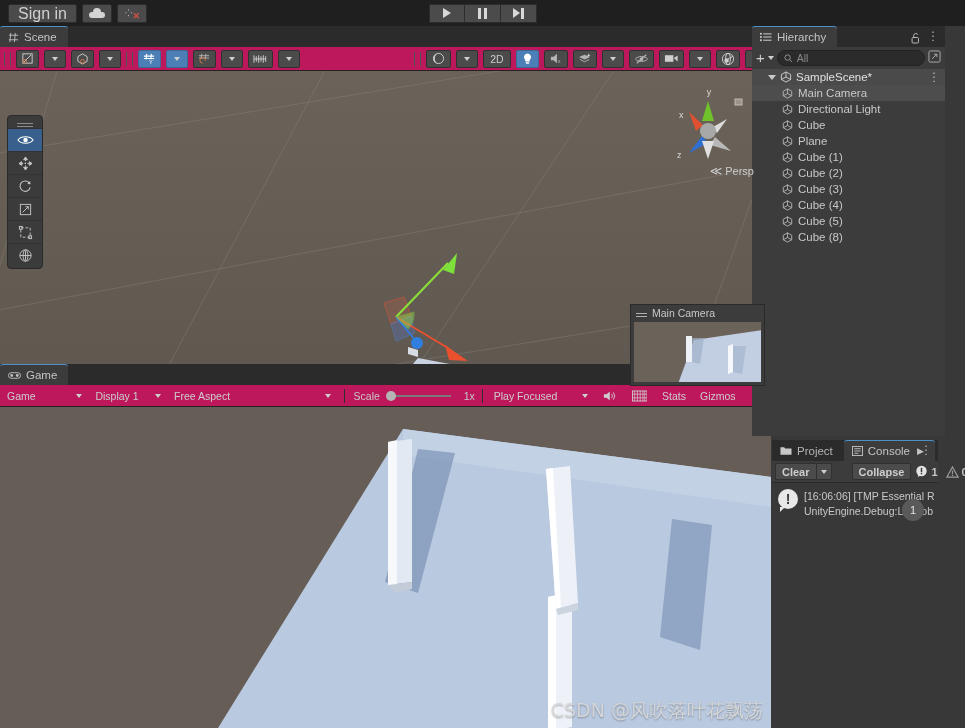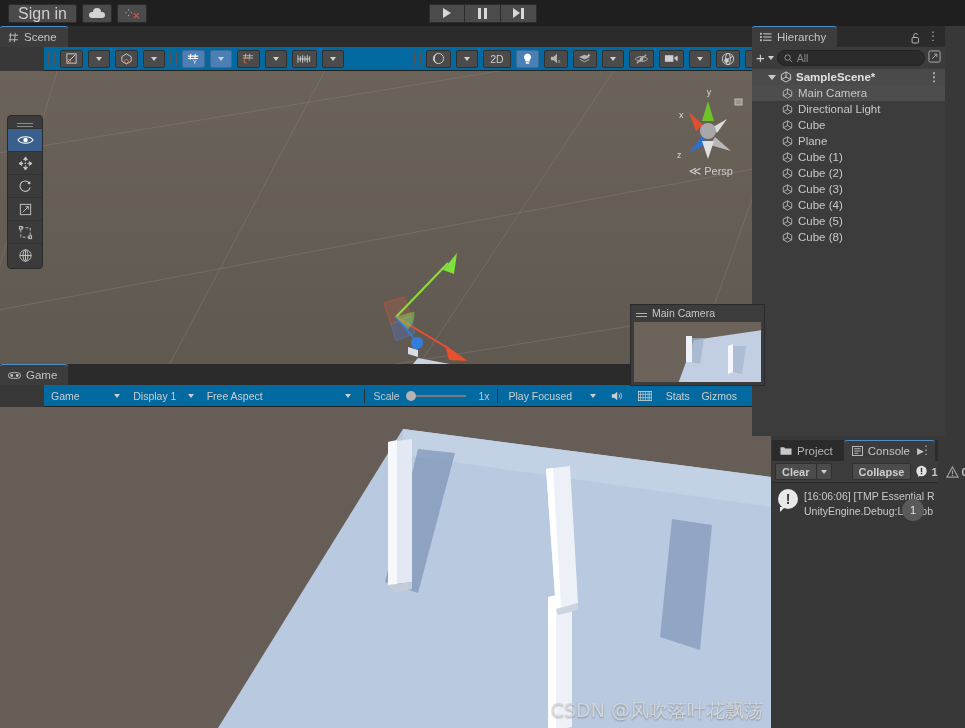--- a/index.html
+++ b/index.html
@@ -68,22 +68,22 @@
     height: 21px; padding: 0 11px 0 8px; display:flex; align-items:center; gap:5px;
     font-size: 11.5px; color:#c4c4c4; background:#3c3c3c;
     border-top-left-radius:3px; border-top-right-radius:3px;
     border-top: 1px solid #4d90c9;
   }
   .tab.inactive { background:#2b2b2b; border-top:1px solid transparent; color:#b4b4b4; }
   .tabrow .dots3 {
     position:absolute; right:6px; top:4px; color:#b0b0b0; font-size:12px; letter-spacing:0; line-height:12px;
   }
   .toolrow {
-    height: 24px; background: #0369a1; display: flex; align-items: center;
-    border-bottom: 1px solid #232323; padding: 0 3px; gap: 3px; margin-left: 44px;
+    height: 24px; background: #be185d; display: flex; align-items: center;
+    border-bottom: 1px solid #232323; padding: 0 3px; gap: 3px;
   }
 
   
   .tbtn {
     height: 18px; min-width: 22px; padding: 0 4px; background:#4b4b4b;
     border:1px solid #303030; border-radius:2px; display:flex; align-items:center;
     justify-content:center; color:#cdcdcd; font-size:10.5px; margin: 0 1px;
   }
   .tbtn.sel { background:#4b7fb5; border-color:#3d6a99; }
   .tbtn.flat { background:transparent; border-color:transparent; }
@@ -106,21 +106,21 @@
   }
   .tp-handle { height:10px; display:flex; align-items:center; justify-content:center; }
   .tp-handle i { display:block; width:16px; height:1px; background:#8a8a8a; box-shadow:0 3px 0 #8a8a8a; }
   .tp-item {
     height:23px; display:flex; align-items:center; justify-content:center;
     color:#c6c6c6; border-top:1px solid #323232;
   }
   .tp-item.sel { background:#39608c; }
 
   .gizmo-axis { position:absolute; right:20px; top:10px; width:86px; height:100px; z-index:5;}
-  .persp-label { position:absolute; right:38px; top:93px; color:#cdcdcd; font-size:11px; z-index:5;}
+  .persp-label { position:absolute; right:17px; top:93px; color:#cdcdcd; font-size:11px; z-index:5;}
 
   .cam-preview {
     position:absolute; right:6px; bottom:4px; width:135px; height:82px;
     background:#3c3c3c; border:1px solid #2a2a2a; z-index:5;
   }
   .cam-preview-title {
     height:16px; display:flex; align-items:center; gap:5px; padding-left:5px;
     color:#c8c8c8; font-size:10.5px;
   }
   .cam-preview-title i { display:block; width:11px; height:1px; background:#b0b0b0; box-shadow:0 3px 0 #b0b0b0;}
@@ -135,21 +135,21 @@
 
   
   #hierarchy-panel { left:752px; top:26px; width:193px; height:410px; }
   .h-toolrow { height:22px; background:#3c3c3c; display:flex; align-items:center; padding:0 4px; gap:3px;}
   .h-search {
     flex:1; height:16px; background:#2b2b2b; border:1px solid #222; border-radius:8px;
     display:flex; align-items:center; padding:0 6px; gap:4px; color:#8a8a8a; font-size:10.5px;
   }
   .scene-row {
     height:16px; display:flex; align-items:center; gap:4px; padding-left:8px;
-    background:#4a4a4a; color:#e0e0e0; font-size:11.5px; font-weight:bold; position:relative;
+    background:#4a4a4a; color:#e0e0e0; font-size:11.5px; font-weight:normal; position:relative;
   }
   .tri-down { width:0;height:0;border-left:4px solid transparent;border-right:4px solid transparent;border-top:5px solid #c9c9c9;}
   .h-row {
     height:16px; display:flex; align-items:center; gap:5px; padding-left:30px;
     color:#c8c8c8; font-size:11.5px;
   }
   .h-row.sel { background:#4d4d4d; }
   .h-list { background:#3c3c3c; height:calc(100% - 43px); }
   .go-icon { width:11px; height:11px; flex:0 0 11px; }
 

